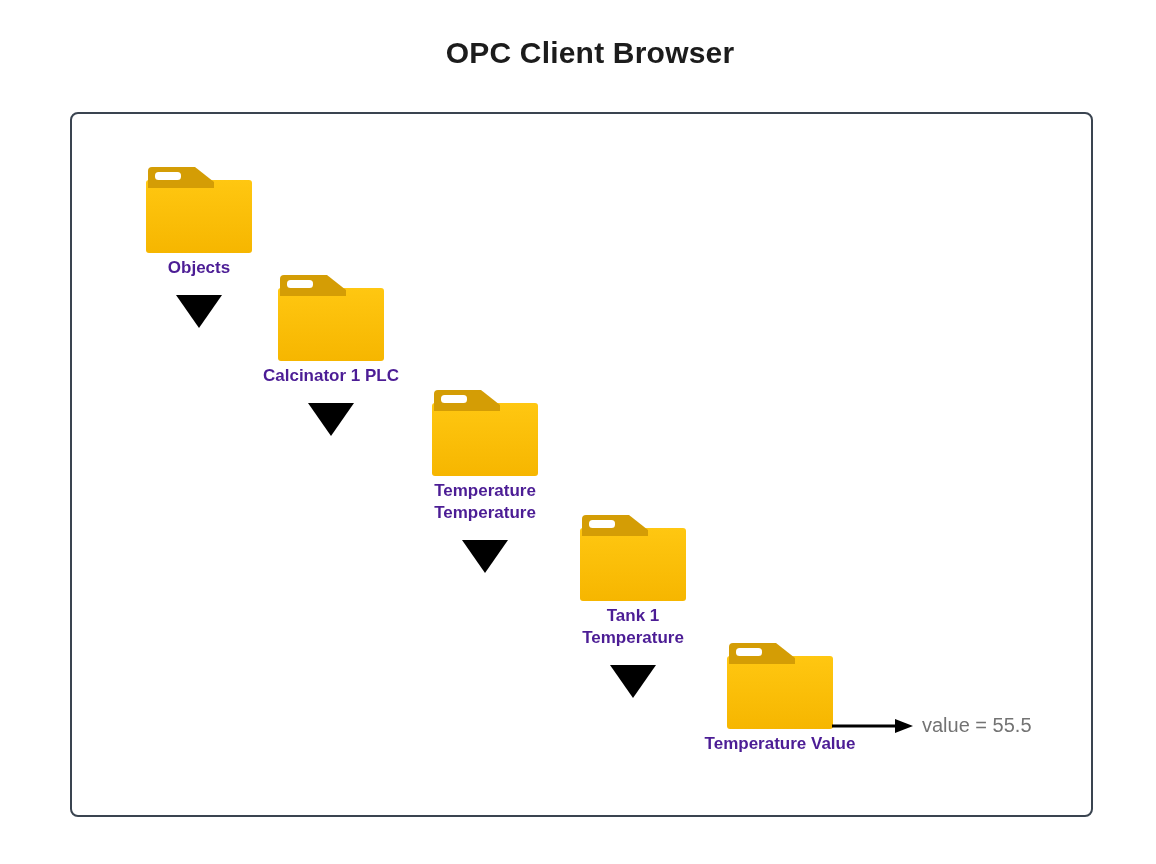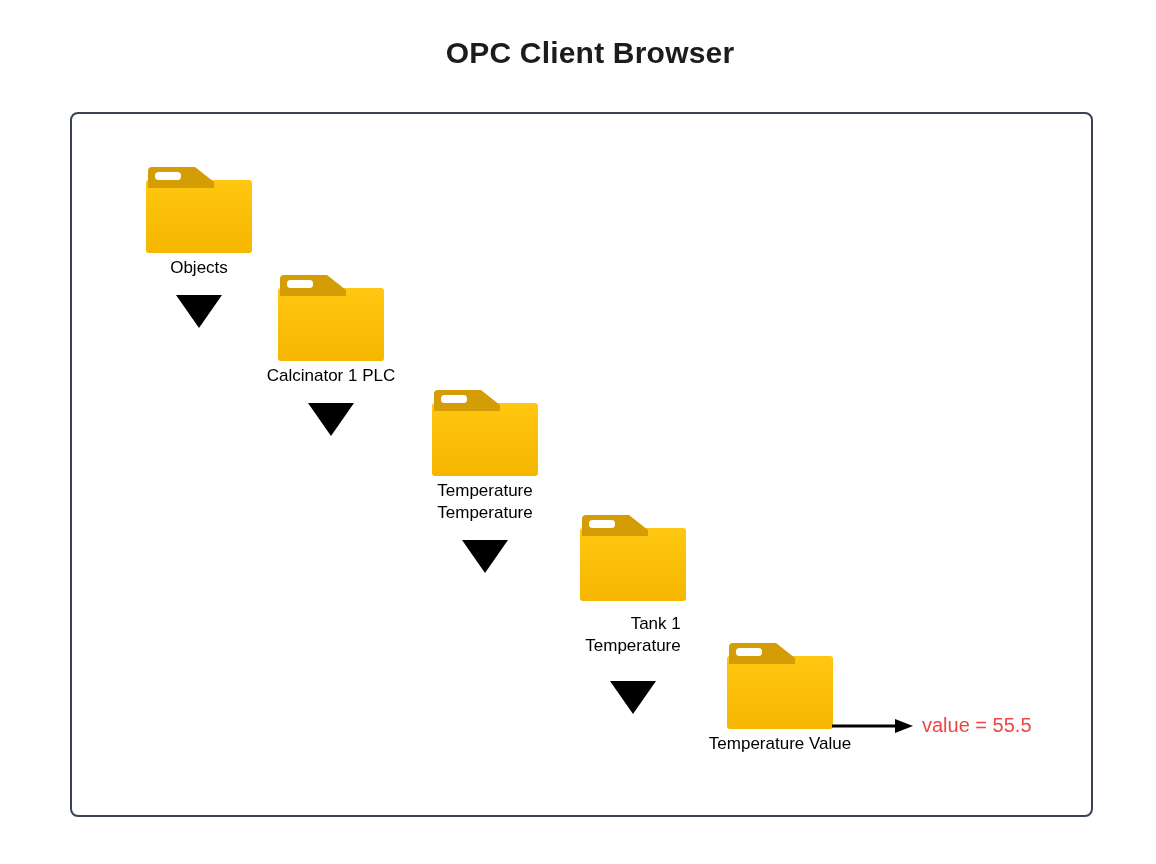--- a/index.html
+++ b/index.html
@@ -17,33 +17,33 @@
     position:absolute;left:70px;top:112px;width:1023px;height:705px;
     box-sizing:border-box;border:2.5px solid #3a4450;border-radius:8px;
     background:#ffffff;
   }
   .node{
     position:absolute;width:170px;
     display:flex;flex-direction:column;align-items:center;
   }
   .folder{width:106px;height:87px;display:block;}
   .label{
-    margin-top:4px;text-align:right;font-size:17px;line-height:22px;
-    color:#000000;white-space:nowrap;
+    margin-top:4px;text-align:center;font-size:17px;line-height:22px;
+    color:#4c1d95;white-space:nowrap;font-weight:bold;
   }
   .label span{display:block;}
   .expand{
     margin-top:16px;width:0;height:0;
     border-left:23px solid transparent;border-right:23px solid transparent;
     border-top:33px solid #000000;
   }
   .value-arrow{position:absolute;left:831px;top:712px;width:88px;height:28px;}
   .value-text{
     position:absolute;left:922px;top:713px;font-size:20px;line-height:24px;
-    color:#ef4444;white-space:nowrap;
+    color:#737373;white-space:nowrap;
   }
   .defs-holder{position:absolute;width:0;height:0;}
 </style>
 </head>
 <body>
 
 <svg class="defs-holder" aria-hidden="true">
   <defs>
     <linearGradient id="foldergrad" x1="0" y1="0" x2="0" y2="1">
       <stop offset="0" stop-color="#ffc711"></stop>
@@ -86,21 +86,21 @@
     <path d="M2,22 L2,5 Q2,1 6,1 L49,1 L68,16 L68,22 Z" fill="#d49d05"></path>
     <rect x="9" y="6" width="26" height="8" rx="3.5" fill="#ffffff"></rect>
   </svg>
   <div class="label">
     <span>Temperature</span>
     <span>Temperature</span>
   </div>
   <div class="expand"></div>
 </div>
 
-<div class="node" style="left:548px;top:514px;gap:8px;">
+<div class="node" style="left:548px;top:514px;">
   <svg class="folder" viewBox="0 0 106 87">
     <rect x="0" y="14" width="106" height="73" rx="3" fill="url(#foldergrad)"></rect>
     <path d="M2,22 L2,5 Q2,1 6,1 L49,1 L68,16 L68,22 Z" fill="#d49d05"></path>
     <rect x="9" y="6" width="26" height="8" rx="3.5" fill="#ffffff"></rect>
   </svg>
   <div class="label">
     <span>Tank 1</span>
     <span>Temperature</span>
   </div>
   <div class="expand"></div>

